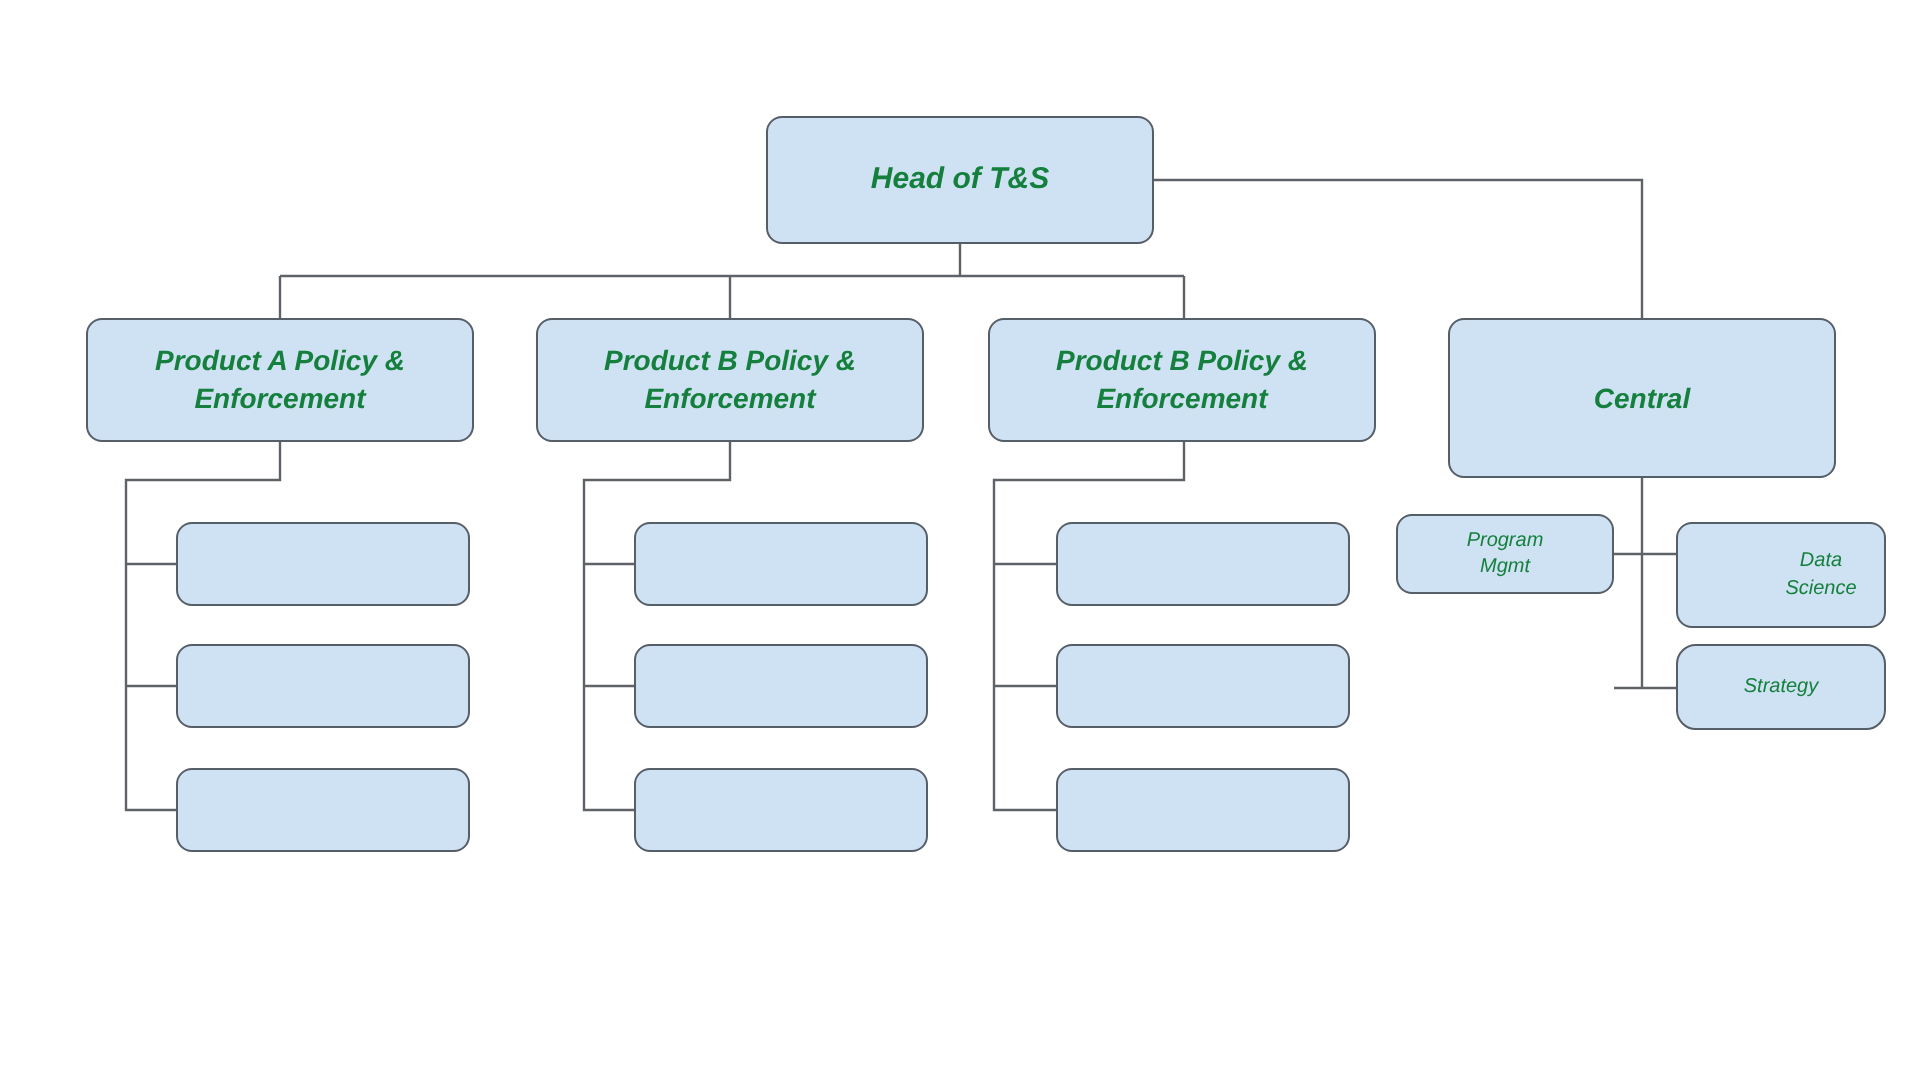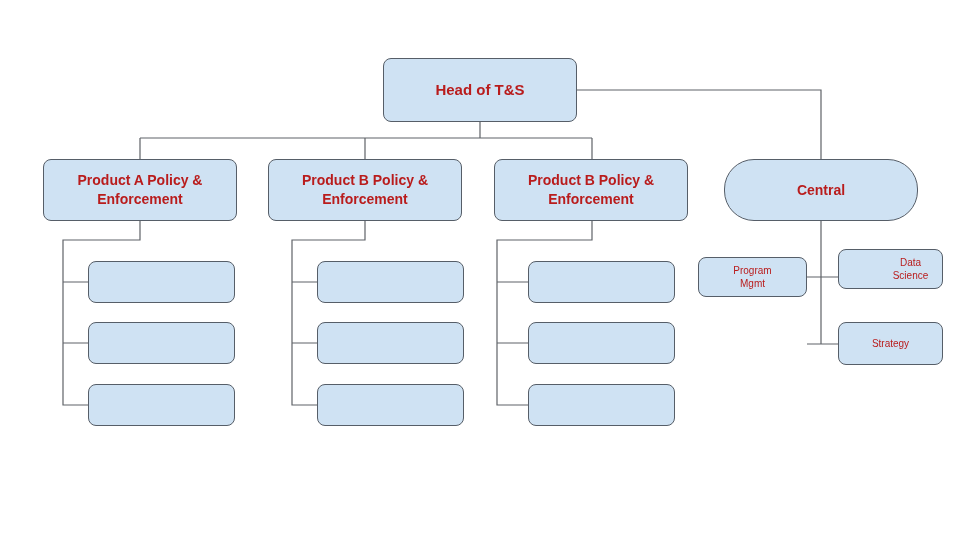--- a/index.html
+++ b/index.html
@@ -32,21 +32,22 @@
   .node {
     position: absolute;
     box-sizing: border-box;
     background: #cfe2f3;
     border: 1.5px solid #565e68;
     border-radius: 8px;
     display: flex;
     align-items: center;
     justify-content: center;
     text-align: center;
-    color: #b91c1c;
+    color: #15803d;
+    font-style: italic;
   }
   .node .lbl {
     white-space: pre-line;
     padding: 2px 6px;
   }
   .node.bold .lbl {
     font-weight: 700;
     font-size: 14px;
     line-height: 1.35;
   }
@@ -84,21 +85,21 @@
 Enforcement</span>
   </div>
   <div class="node bold" style="left:268px; top:159px; width:194px; height:62px;">
     <span class="lbl">Product B Policy &amp;
 Enforcement</span>
   </div>
   <div class="node bold" style="left:494px; top:159px; width:194px; height:62px;">
     <span class="lbl">Product B Policy &amp;
 Enforcement</span>
   </div>
-  <div class="node bold" style="left:724px; top:159px; width:194px; height:62px;border-radius:30px;">
+  <div class="node bold" style="left:724px; top:159px; width:194px; height:80px;">
     <span class="lbl">Central</span>
   </div>
 
   <div class="node small" style="left:88px; top:261px; width:147px; height:42px;">
     <span class="lbl"></span>
   </div>
   <div class="node small" style="left:88px; top:322px; width:147px; height:42px;">
     <span class="lbl"></span>
   </div>
   <div class="node small" style="left:88px; top:384px; width:147px; height:42px;">
@@ -122,21 +123,21 @@
     <span class="lbl"></span>
   </div>
   <div class="node small" style="left:528px; top:384px; width:147px; height:42px;">
     <span class="lbl"></span>
   </div>
 
   <div class="node small" style="left:698px; top:257px; width:109px; height:40px;">
     <span class="lbl">Program
 Mgmt</span>
   </div>
-  <div class="node small" style="left:838px; top:249px; width:105px; height:40px;padding-left:40px;">
+  <div class="node small" style="left:838px; top:261px; width:105px; height:53px;padding-left:40px;">
     <span class="lbl">Data
 Science</span>
   </div>
-  <div class="node small" style="left:838px; top:322px; width:105px; height:43px;">
+  <div class="node small" style="left:838px; top:322px; width:105px; height:43px;border-radius:10px;">
     <span class="lbl">Strategy</span>
   </div>
 
 </div>
 
 </body></html>

